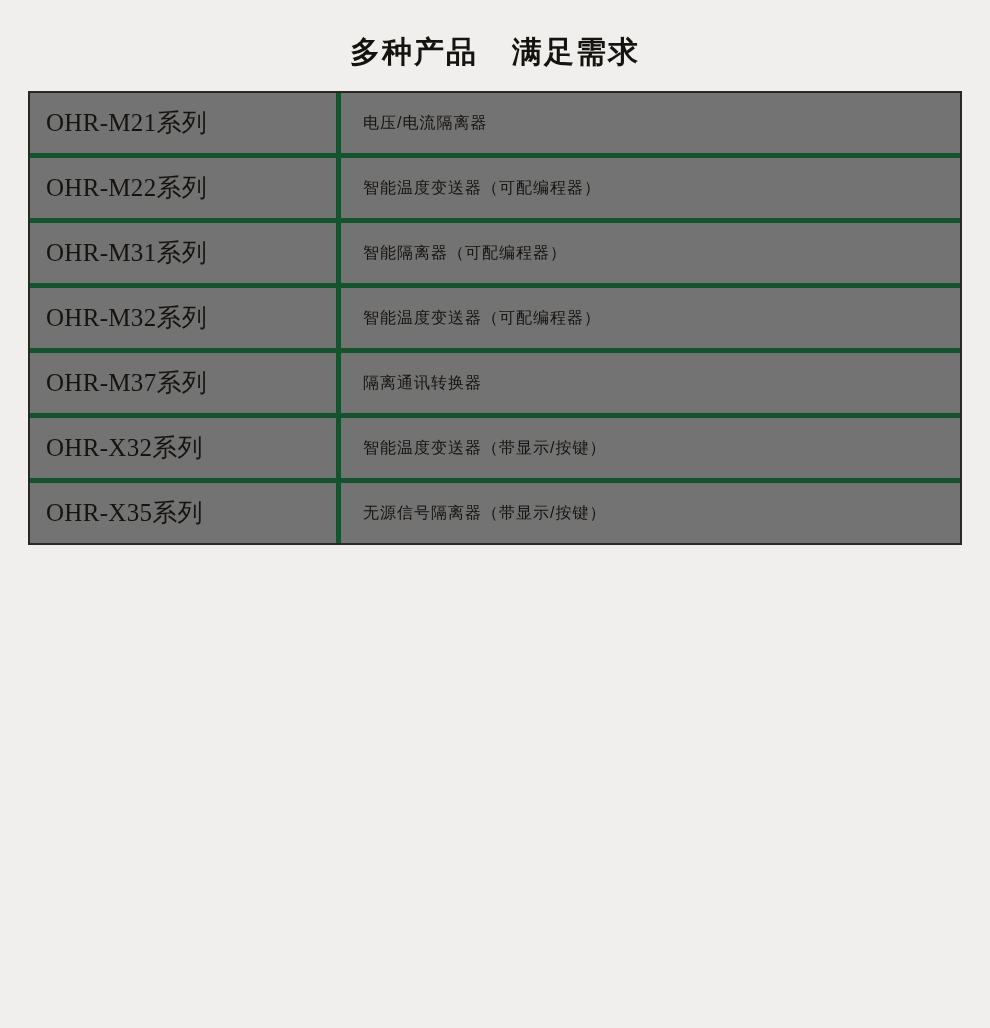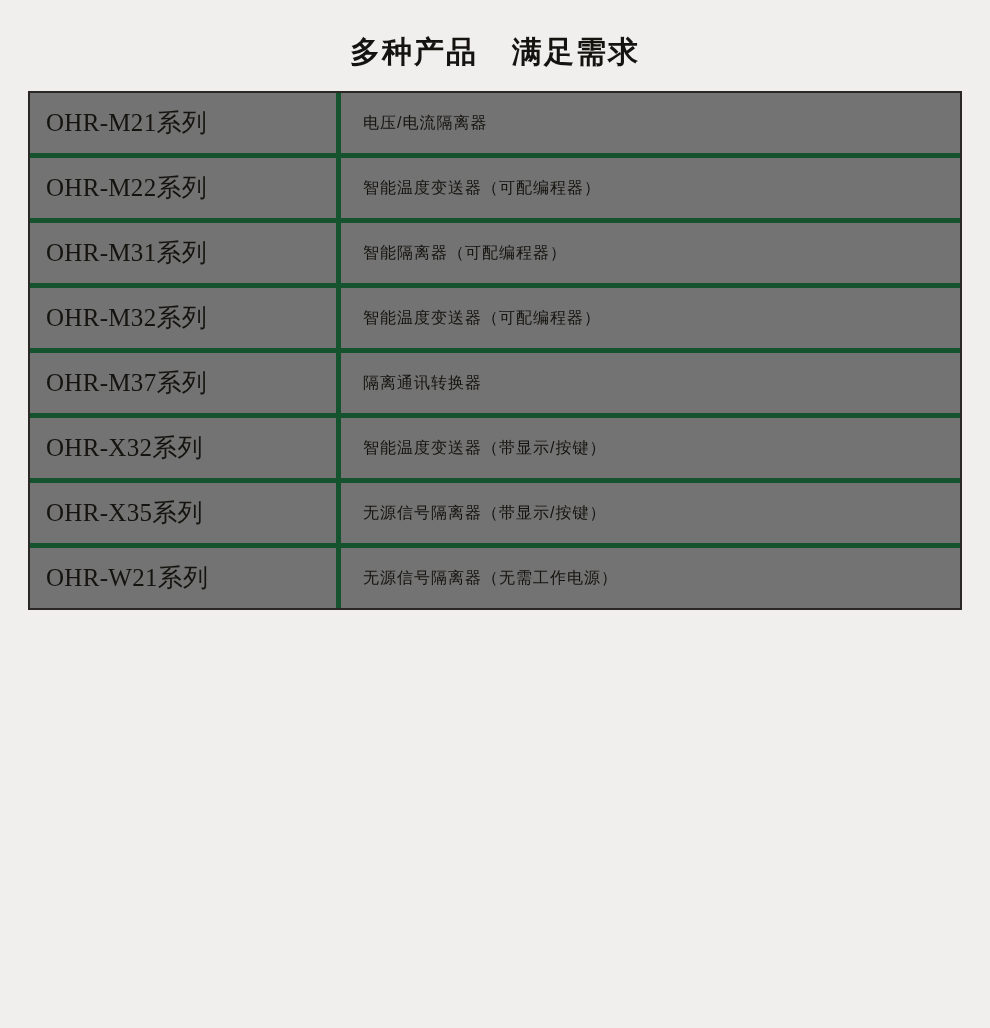--- a/index.html
+++ b/index.html
@@ -113,21 +113,17 @@
             <td class="desc">隔离通讯转换器</td>
           </tr>
           <tr>
             <td class="code">OHR-X32系列</td>
             <td class="desc">智能温度变送器（带显示/按键）</td>
           </tr>
           <tr>
             <td class="code">OHR-X35系列</td>
             <td class="desc">无源信号隔离器（带显示/按键）</td>
           </tr>
-          <tr>
-            <td class="code">OHR-W21系列</td>
-            <td class="desc">无源信号隔离器（无需工作电源）</td>
-          </tr>
         </tbody>
     </table>
   </div>
 
 </div>
 
 </body></html>

